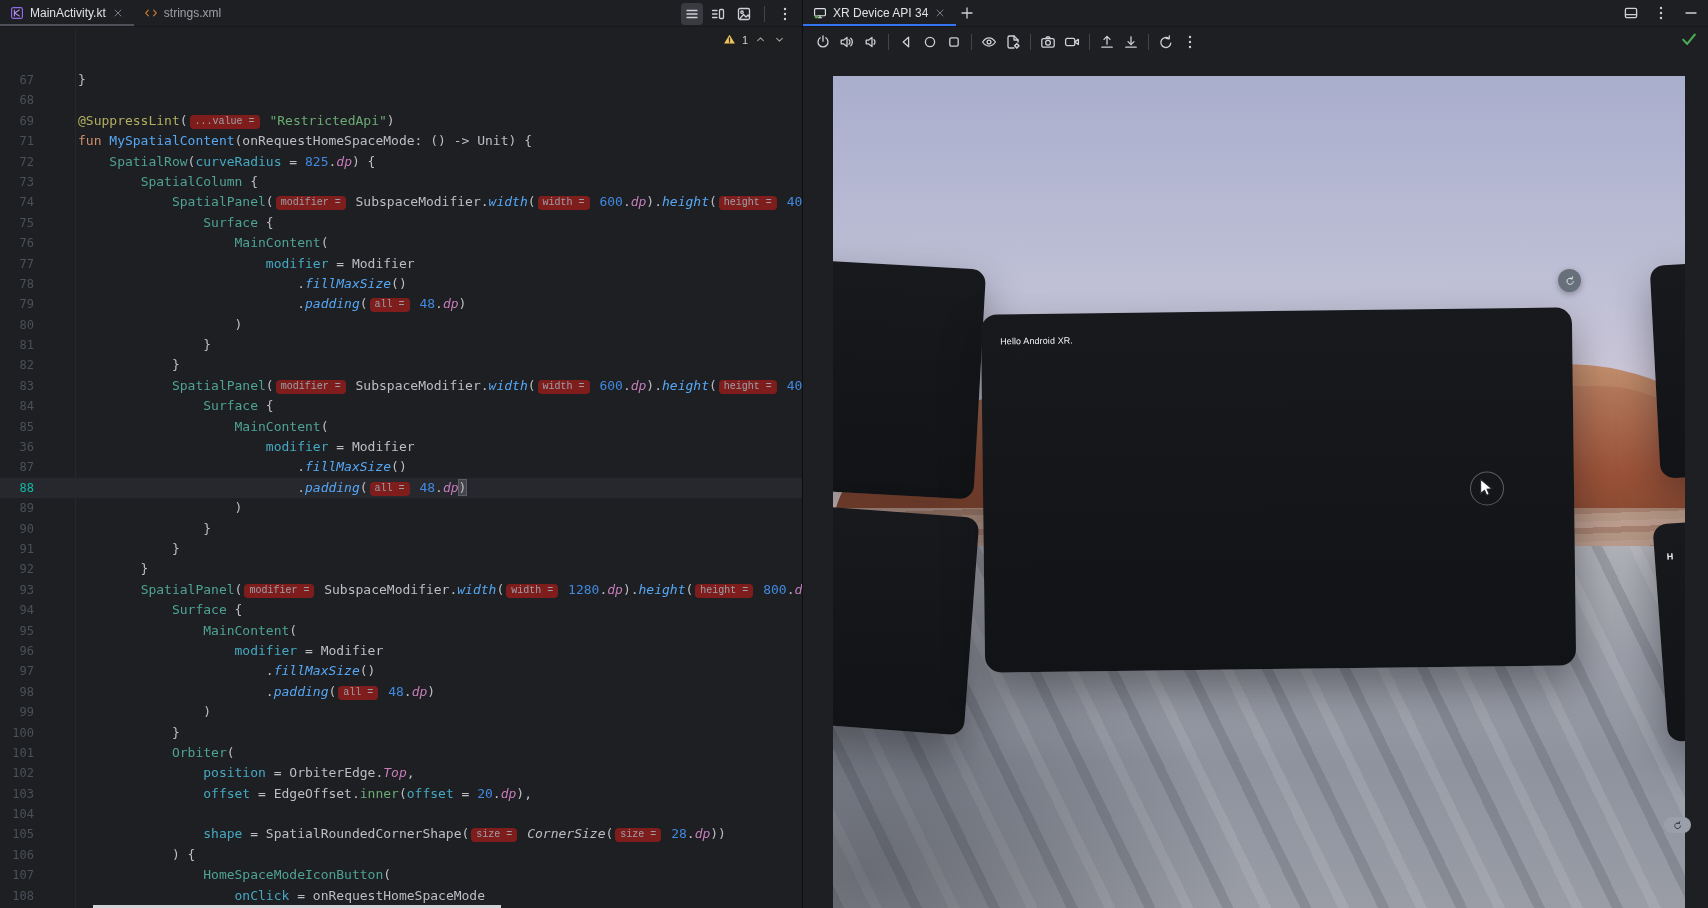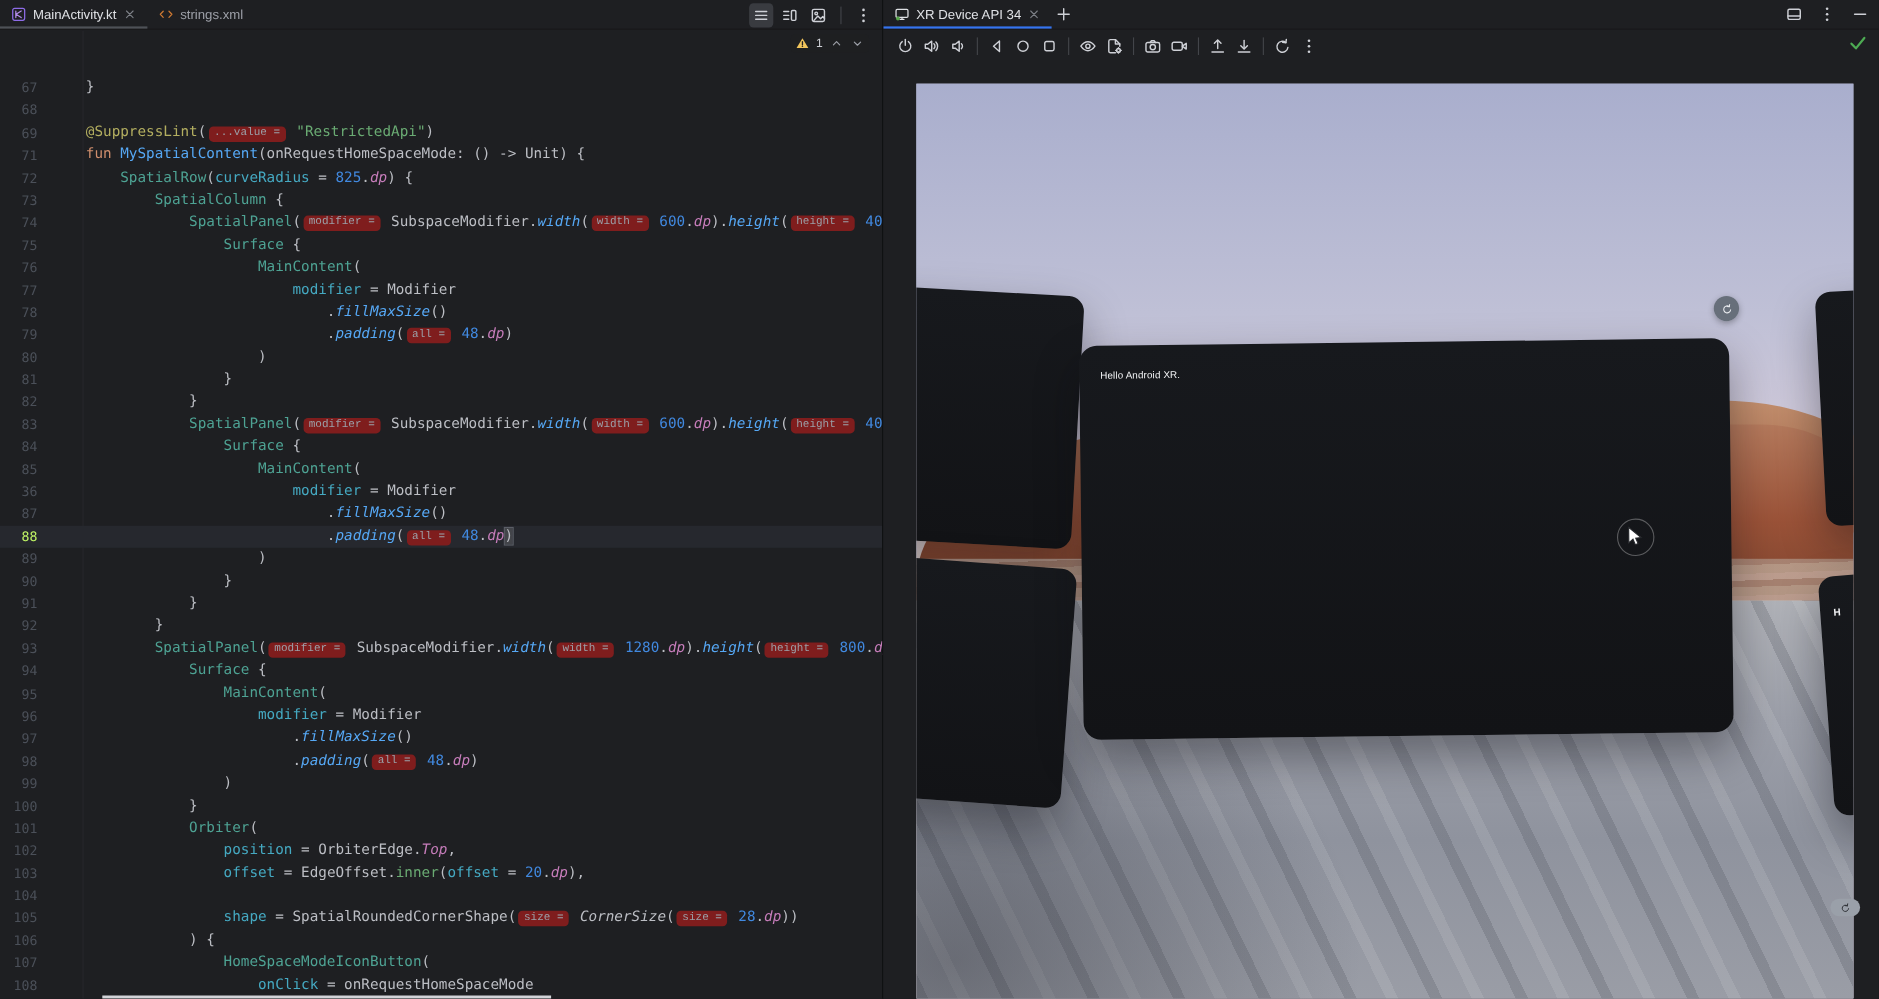--- a/index.html
+++ b/index.html
@@ -24,21 +24,21 @@
 
   .warn-widget{position:absolute;right:12px;top:31px;display:flex;align-items:center;gap:6px;z-index:5;background:#1e1f22cc;border-radius:4px;padding:2px 4px;}
   .warn-widget .ic{width:13px;height:13px;display:inline-flex;}
   .warn-count{font-size:11px;color:#ced0d6;}
   .warn-widget .nav{color:#9da0a8;}
 
   .code{position:absolute;left:0;top:28px;right:0;font-family:"DejaVu Sans Mono",monospace;font-size:13px;margin-top:42px;}
   .crow{display:flex;height:20.4px;line-height:20.4px;white-space:pre;}
   .crow.cur{background:#26282e;}
   .ln{flex:0 0 34px;text-align:right;color:#4b5059;font-size:12px;}
-  .crow.cur .ln{color:#bef264;}
+  .crow.cur .ln{color:#14b8a6;}
   .ct{margin-left:44px;color:#bcbec4;}
   .pl{color:#bcbec4;}
   .kw{color:#cf8e6d;}
   .ann{color:#b3ae60;}
   .fn{color:#56a8f5;}
   .comp{color:#4ea394;}
   .arg{color:#45a9c2;}
   .num{color:#4189e0;}
   .str{color:#6aab73;}
   .grn{color:#6aab73;}

